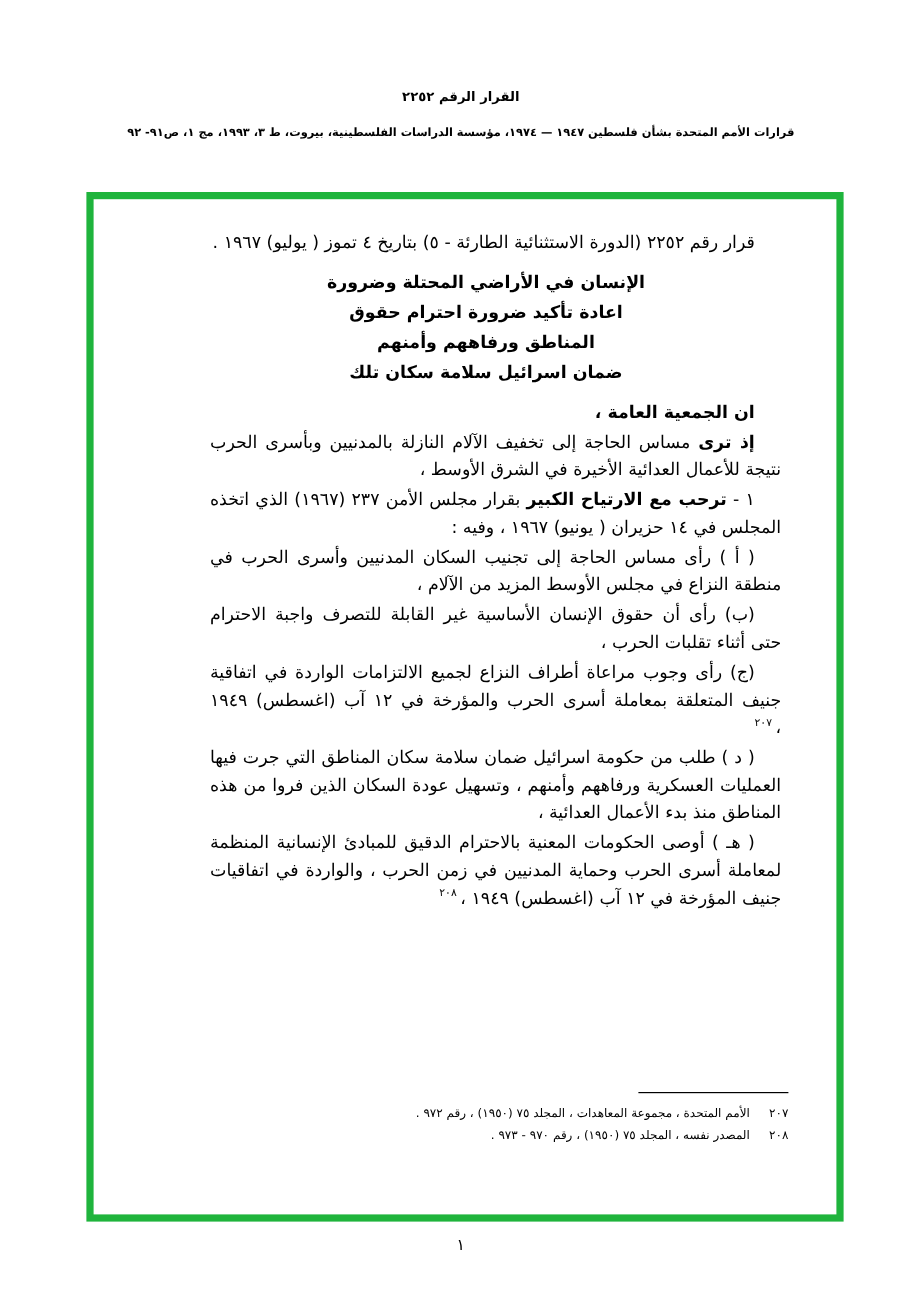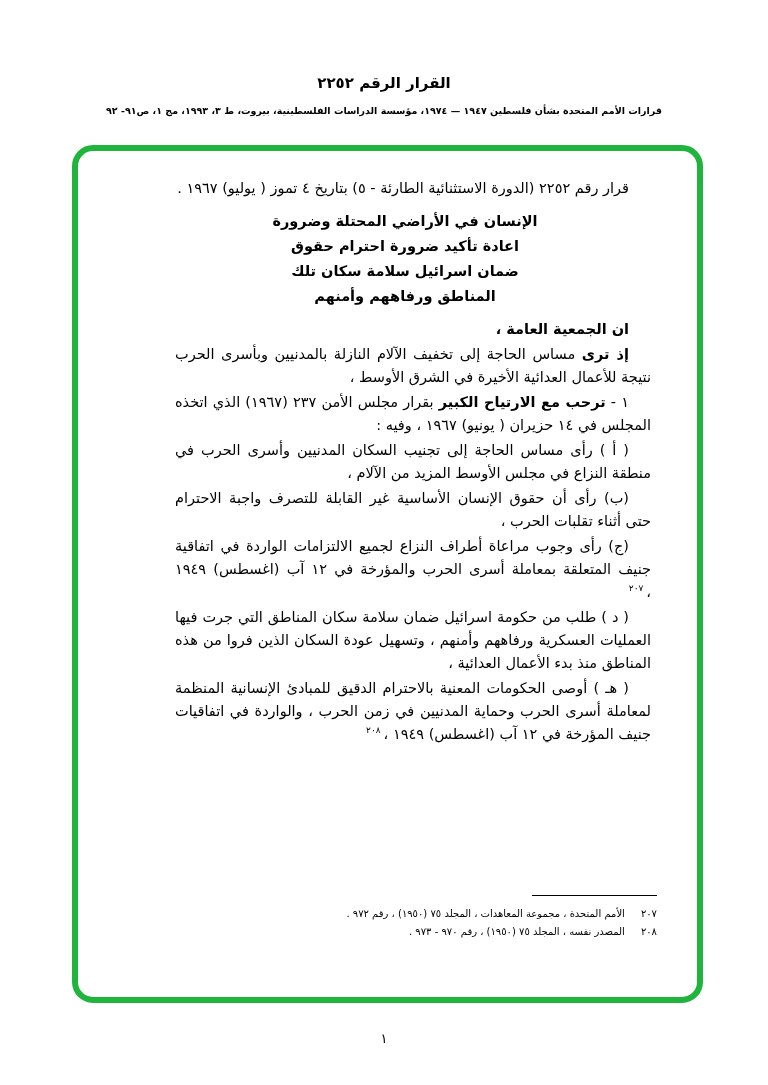--- a/index.html
+++ b/index.html
@@ -3,29 +3,29 @@
 <meta charset="utf-8">
 <style>
   * { margin:0; padding:0; box-sizing:border-box; }
   body { background:#ffffff; }
   .page {
     position:relative; width:768px; height:1085px; background:#ffffff;
     font-family:"DejaVu Sans", sans-serif; color:#000; overflow:hidden;
   }
   .doc-title {
     position:absolute; top:74px; left:0; right:0; text-align:center;
-    direction:rtl; font-size:15px; font-weight:bold; letter-spacing:1px;
+    direction:rtl; font-size:11px; font-weight:bold; letter-spacing:1px;
   }
   .doc-source {
     position:absolute; top:105px; left:0; right:0; text-align:center;
     direction:rtl; font-size:9.5px; font-weight:bold; white-space:nowrap;
   }
   .res-box {
-    position:absolute; left:72px; top:145px; width:631px; height:858px;
-    border:6px solid #1fb43c; border-radius:21px; background:#fff;
+    position:absolute; left:72px; top:160px; width:631px; height:858px;
+    border:6px solid #1fb43c; border-radius:0; background:#fff;
   }
   .res-content {
     position:absolute; top:26px; right:46px; width:492px;
     direction:rtl; text-align:justify; font-size:14.5px; line-height:23px;
   }
   .intro-para { text-indent:22px; margin-bottom:9px; }
   .res-heading { text-align:center; font-weight:bold; line-height:25px; margin-bottom:9px; }
   .assembly-line { font-weight:bold; text-indent:22px; margin-top:2px; }
   .para { text-indent:22px; margin-top:2px;margin-left:16px; }
   .bold-lead { font-weight:bold; }
@@ -47,22 +47,22 @@
 
   <div class="res-box">
 
     <div class="res-content">
 
       <p class="intro-para">قرار رقم ٢٢٥٢ (الدورة الاستثنائية الطارئة - ٥) بتاريخ ٤ تموز ( يوليو) ١٩٦٧ .</p>
 
       <div class="res-heading">
         <div>الإنسان في الأراضي المحتلة وضرورة</div>
         <div>اعادة تأكيد ضرورة احترام حقوق</div>
+        <div>المناطق ورفاههم وأمنهم</div>
         <div>ضمان اسرائيل سلامة سكان تلك</div>
-        <div>المناطق ورفاههم وأمنهم</div>
       </div>
 
       <p class="assembly-line">ان الجمعية العامة ،</p>
 
       <p class="para"><span class="bold-lead">إذ ترى</span><span> مساس الحاجة إلى تخفيف الآلام النازلة بالمدنيين وبأسرى الحرب نتيجة للأعمال العدائية الأخيرة في الشرق الأوسط ،</span></p>
 
       <p class="para"><span>١ - </span><span class="bold-lead">ترحب مع الارتياح الكبير</span><span> بقرار مجلس الأمن ٢٣٧ (١٩٦٧) الذي اتخذه المجلس في ١٤ حزيران ( يونيو) ١٩٦٧ ، وفيه :</span></p>
 
       <p class="para"><span>( أ )</span><span> رأى مساس الحاجة إلى تجنيب السكان المدنيين وأسرى الحرب في منطقة النزاع في مجلس الأوسط المزيد من الآلام ،</span><sup class="fn-ref"></sup></p>
 

